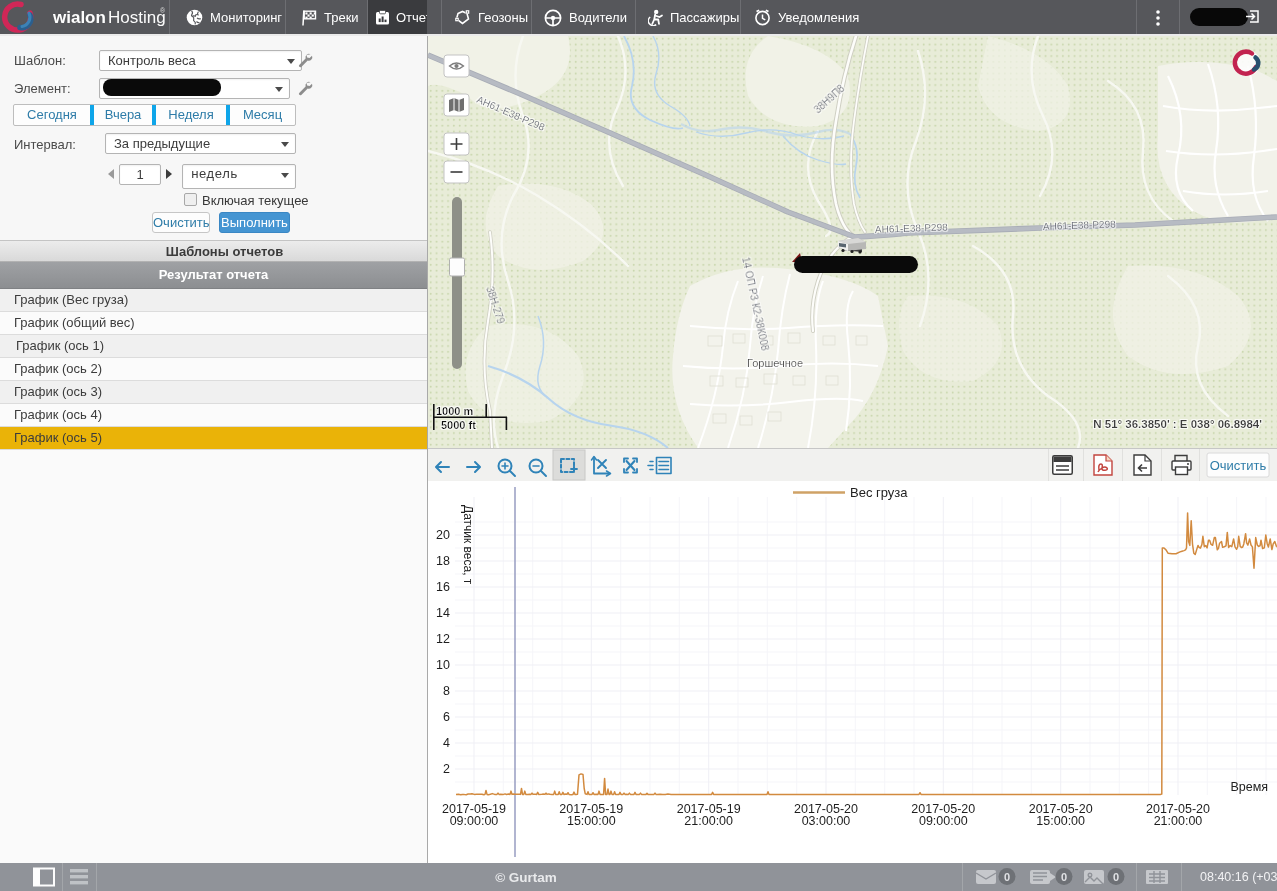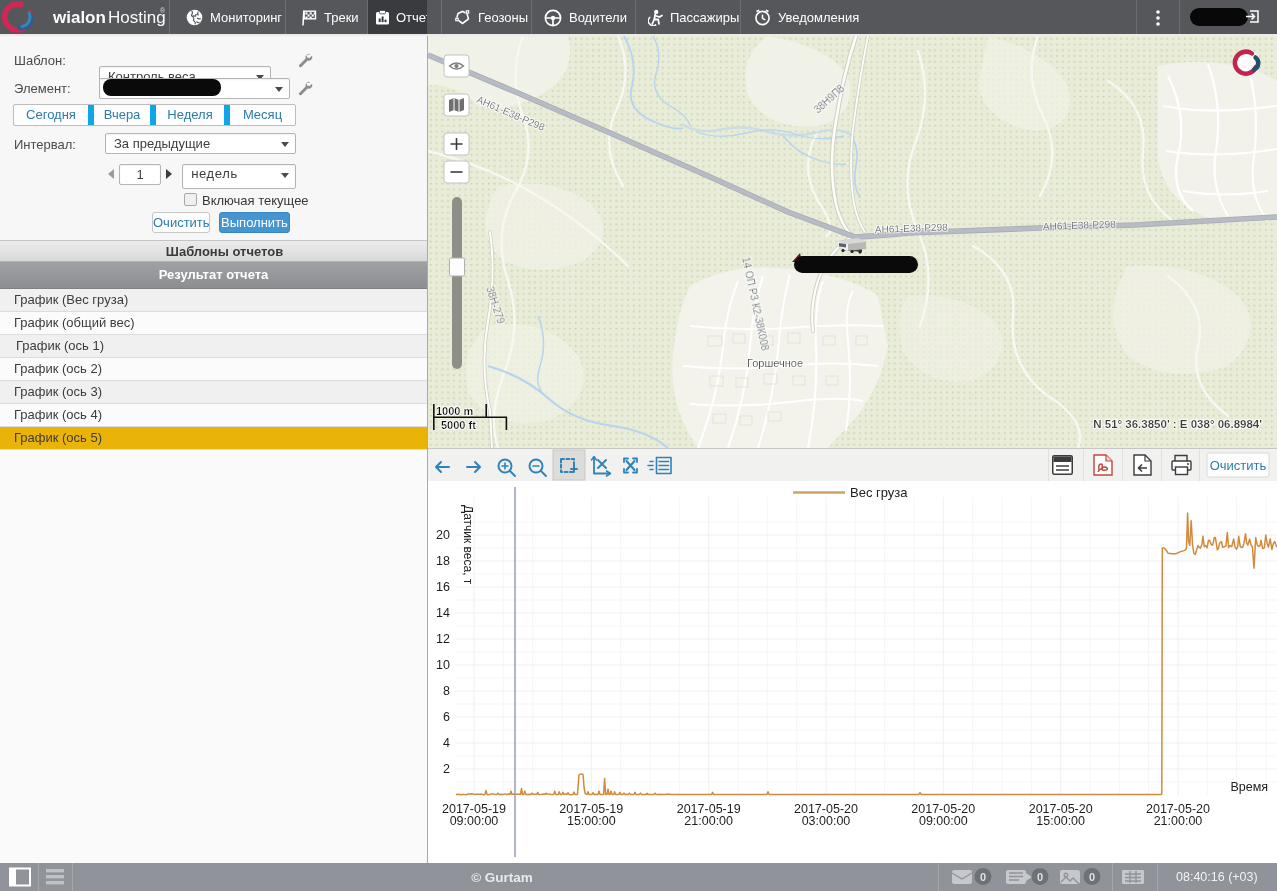--- a/index.html
+++ b/index.html
@@ -14,39 +14,39 @@
 #logo { position:absolute; left:0; top:0; width:169px; height:34px; }
 #underbar { position:absolute; left:0; top:34px; width:1277px; height:2px; background:#ebebeb; }
 
 
 #leftpanel { position:absolute; left:0; top:36px; width:428px; height:827px; background:#f7f7f7; border-right:1px solid #a9a9a9; }
 .flabel { position:absolute; font-size:13px; color:#4a4a4a; }
 .sel { position:absolute; background:#fff; border:1px solid #b4b4b4; border-radius:2px; font-size:13px; color:#3c3c3c; line-height:19px; padding-left:8px; box-shadow:inset 0 1px 2px rgba(0,0,0,0.06); }
 .sel .arr { position:absolute; right:6px; top:8px; width:0; height:0; border-left:4px solid transparent; border-right:4px solid transparent; border-top:5px solid #4a4a4a; }
 .wrench { position:absolute; width:16px; height:16px; }
 .pbtnrow { position:absolute; left:13px; top:104px; width:283px; height:22px; border:1px solid #bdbdbd; background:#fdfdfd; border-radius:2px; }
-.pbtn { position:absolute; top:0; height:20px; text-align:center; font-size:13px; color:#2e7ca8; line-height:20px; border-right:6px solid #0ea5e9; }
+.pbtn { position:absolute; top:0; height:20px; text-align:center; font-size:13px; color:#2e7ca8; line-height:20px; border-right:4px solid #0ea5e9; }
 .spinarrow { position:absolute; width:0; height:0; }
 .chk { position:absolute; width:13px; height:13px; background:#efefef; border:1px solid #a8a8a8; border-radius:2px; }
 .btn { position:absolute; text-align:center; font-size:13px; border-radius:3px; }
 #hdr1 { position:absolute; left:0; top:204px; width:427px; height:22px; background:linear-gradient(#ececec,#d9d9d9); border-top:1px solid #c4c4c4; border-bottom:1px solid #b2b2b2; text-align:center; font-size:13px; font-weight:bold; color:#3a3a3a; line-height:21px;padding-left:22px; }
 #hdr2 { position:absolute; left:0; top:226px; width:427px; height:27px; background:linear-gradient(#9fa1a4,#8c8e91); border-bottom:1px solid #7f8184; text-align:center; font-size:13px; font-weight:bold; color:#fff; line-height:26px; }
 .lrow { position:absolute; left:0; width:427px; height:23px; font-size:13px; color:#3c3c3c; line-height:22px; padding-left:14px; border-bottom:1px solid #dcdcdc; }
 
 
 #map { position:absolute; left:428px; top:36px; width:849px; height:412px; overflow:hidden; }
 
 
 #ctoolbar { position:absolute; left:428px; top:448px; width:849px; height:33px; background:#f1f1ef; border-top:1px solid #c6c6c6; }
 
 
 #chart { position:absolute; left:428px; top:481px; width:849px; height:382px; background:#fff; }
 
 
-#bottombar { position:absolute; left:0; top:863px; width:1277px; height:28px; background:#909399; }
+#bottombar { position:absolute; left:0; top:863px; width:1277px; height:28px; background:#909399;padding-left:24px; }
 </style>
 </head>
 <body>
 <div id="app">
 
 <div id="topbar">
   <div id="logo">
     <svg width="169" height="34" viewBox="0 0 169 34">
 
       <g transform="translate(18,17)">
@@ -130,21 +130,21 @@
     <svg style="position:absolute; right:9px; top:8px;" width="17" height="17" viewBox="0 0 17 17">
           <path d="M6 3 H14 V14 H6" fill="none" stroke="#fff" stroke-width="1.5"></path>
           <path d="M2 8.5 H10 M7.5 5.5 L10.5 8.5 L7.5 11.5" fill="none" stroke="#fff" stroke-width="1.5"></path>
         </svg>
   </div>
   <div id="underbar"></div>
 </div>
 
 <div id="leftpanel">
   <div class="flabel" style="left:14px; top:17px;">Шаблон:</div>
-  <div class="sel" style="left:99px; top:30px; width:172px; height:21px;">Контроль веса<span class="arr"></span></div>
+  <div class="sel" style="left:99px; top:14px; width:203px; height:21px;">Контроль веса<span class="arr"></span></div>
   <svg class="wrench" style="left:297px; top:16px;" viewBox="0 0 16 16">
         <path d="M13.5 2.2 a3.6 3.6 0 0 0-4.9 4.3 L2.2 12.9 a1.5 1.5 0 0 0 2.1 2.1 L10.7 8.6 a3.6 3.6 0 0 0 4.3-4.9 L12.6 6.1 L10.1 5.6 L9.6 3.1 Z" fill="#8d8d8d"></path>
       </svg>
   <div class="flabel" style="left:14px; top:45px;">Элемент:</div>
   <div class="sel" style="left:99px; top:42px; width:191px; height:21px;">
         <span class="arr"></span>
       </div>
   <div style="position:absolute; left:103px; top:43px; width:118px; height:17px; background:#0a0a0a; border-radius:8px;"></div>
   <svg class="wrench" style="left:297px; top:44px;" viewBox="0 0 16 16">
         <path d="M13.5 2.2 a3.6 3.6 0 0 0-4.9 4.3 L2.2 12.9 a1.5 1.5 0 0 0 2.1 2.1 L10.7 8.6 a3.6 3.6 0 0 0 4.3-4.9 L12.6 6.1 L10.1 5.6 L9.6 3.1 Z" fill="#8d8d8d"></path>

